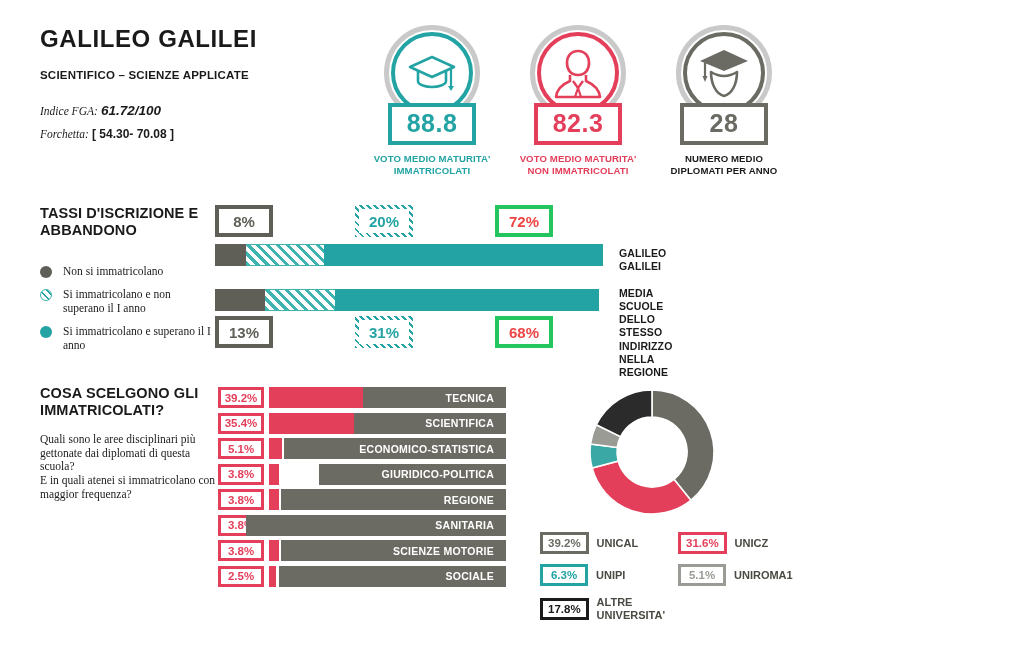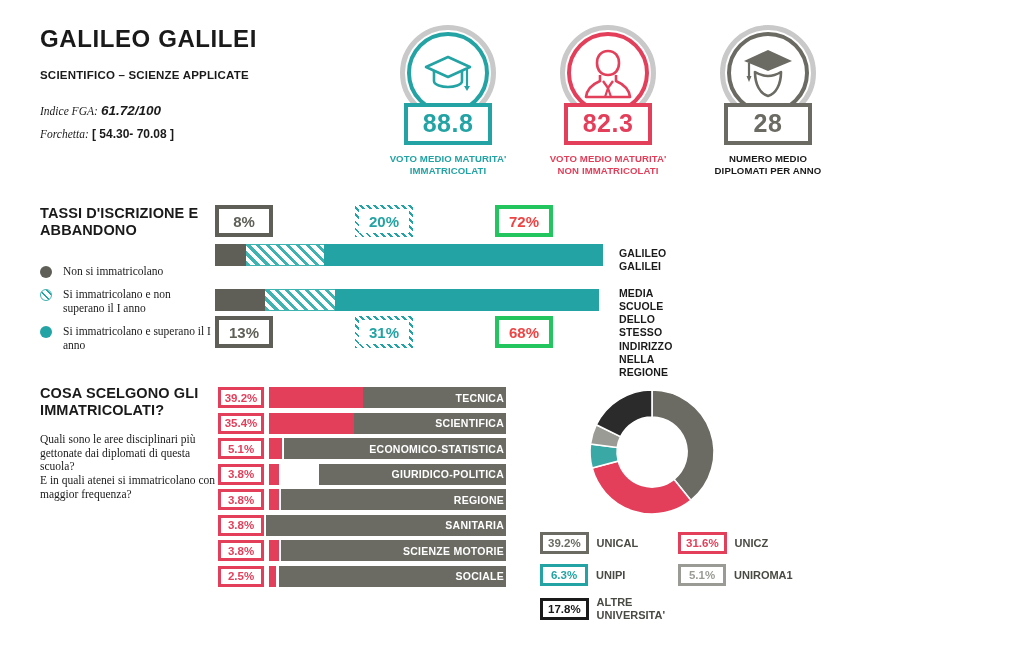--- a/index.html
+++ b/index.html
@@ -27,21 +27,21 @@
     color: #1a1a1a; line-height: 1.28; width: 195px;
   }
   .fga-line { margin-top: 22px; font-size: 11.5px; color: #1a1a1a; }
   .fga-line .lbl { font-style: italic; font-family: "Liberation Serif", serif; }
   .fga-line .val { font-weight: bold; font-style: italic; font-size: 13.5px; }
   .forchetta-line { margin-top: 9px; font-size: 11.5px; color: #1a1a1a; }
   .forchetta-line .lbl { font-style: italic; font-family: "Liberation Serif", serif; margin-top: 44px; }
   .forchetta-line .val { font-weight: bold; font-size: 12px; }
 
   
-  .badges { position: absolute; left: 370px; top: 25px; display: flex; gap: 36px; margin-left: 16px; }
+  .badges { position: absolute; left: 370px; top: 25px; display: flex; gap: 22px; }
   .badge { width: 124px; display: flex; flex-direction: column; align-items: center; }
   .badge-circle-wrap { position: relative; width: 96px; height: 96px; }
   .badge-outer {
     position: absolute; inset: 0; border-radius: 50%;
     border: 5px solid #c9c9c9; background: #ffffff;
   }
   .badge-inner {
     position: absolute; left: 7px; top: 7px; width: 82px; height: 82px;
     border-radius: 50%; border: 4px solid currentColor; background: #ffffff;
     display: flex; align-items: center; justify-content: center;
@@ -128,21 +128,21 @@
     display: flex; align-items: center; justify-content: center;
   }
   .disc-track { position: relative; margin-left: 5px; height: 21px; width: 237px; }
   .disc-red {
     position: absolute; left: 0; top: 0; height: 21px;
     background: #e43f5a;
   }
   .disc-grey {
     position: absolute; top: 0; right: 0; height: 21px;
     background: #6b6b63; display: flex; align-items: center;
-    justify-content: flex-end; padding-right: 2px;
+    justify-content: flex-end; padding-right: 12px;
     color: #ffffff; font-size: 10.5px; font-weight: bold;
     letter-spacing: 0.25px;
   }
 
   
   .donut-wrap { position: absolute; left: 470px; top: 0; width: 300px; }
   .donut { display: block; margin-left: 72px; }
   .uni-legend { position: relative; margin-top: 12px; margin-left: 30px; width: 280px; }
   .uni-row { position: absolute; display: flex; align-items: center; }
   .uni-pct {
@@ -335,21 +335,21 @@
         <div class="disc-track">
           <div class="disc-red" style="width:10px"></div>
           <div class="disc-grey" style="width:225px">REGIONE</div>
         </div>
       </div>
 
       <div class="disc-row">
         <div class="disc-pct">3.8%</div>
         <div class="disc-track">
           <div class="disc-red" style="width:10px"></div>
-          <div class="disc-grey" style="width:240px">SANITARIA</div>
+          <div class="disc-grey" style="width:260px">SANITARIA</div>
         </div>
       </div>
 
       <div class="disc-row">
         <div class="disc-pct">3.8%</div>
         <div class="disc-track">
           <div class="disc-red" style="width:10px"></div>
           <div class="disc-grey" style="width:225px">SCIENZE MOTORIE</div>
         </div>
       </div>

